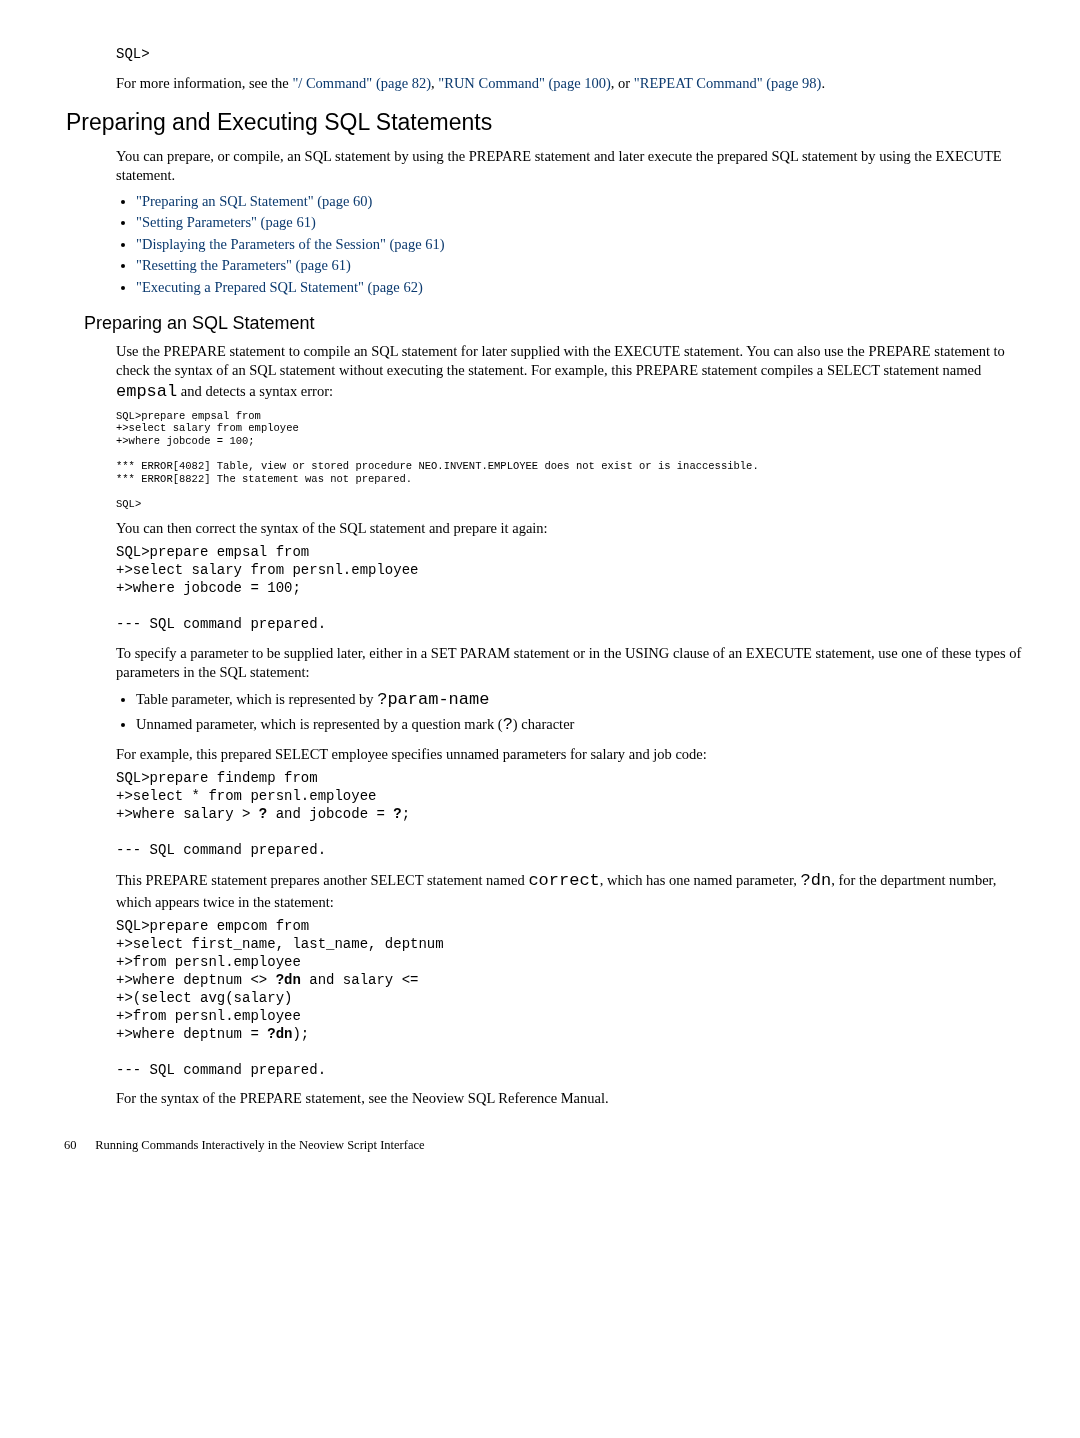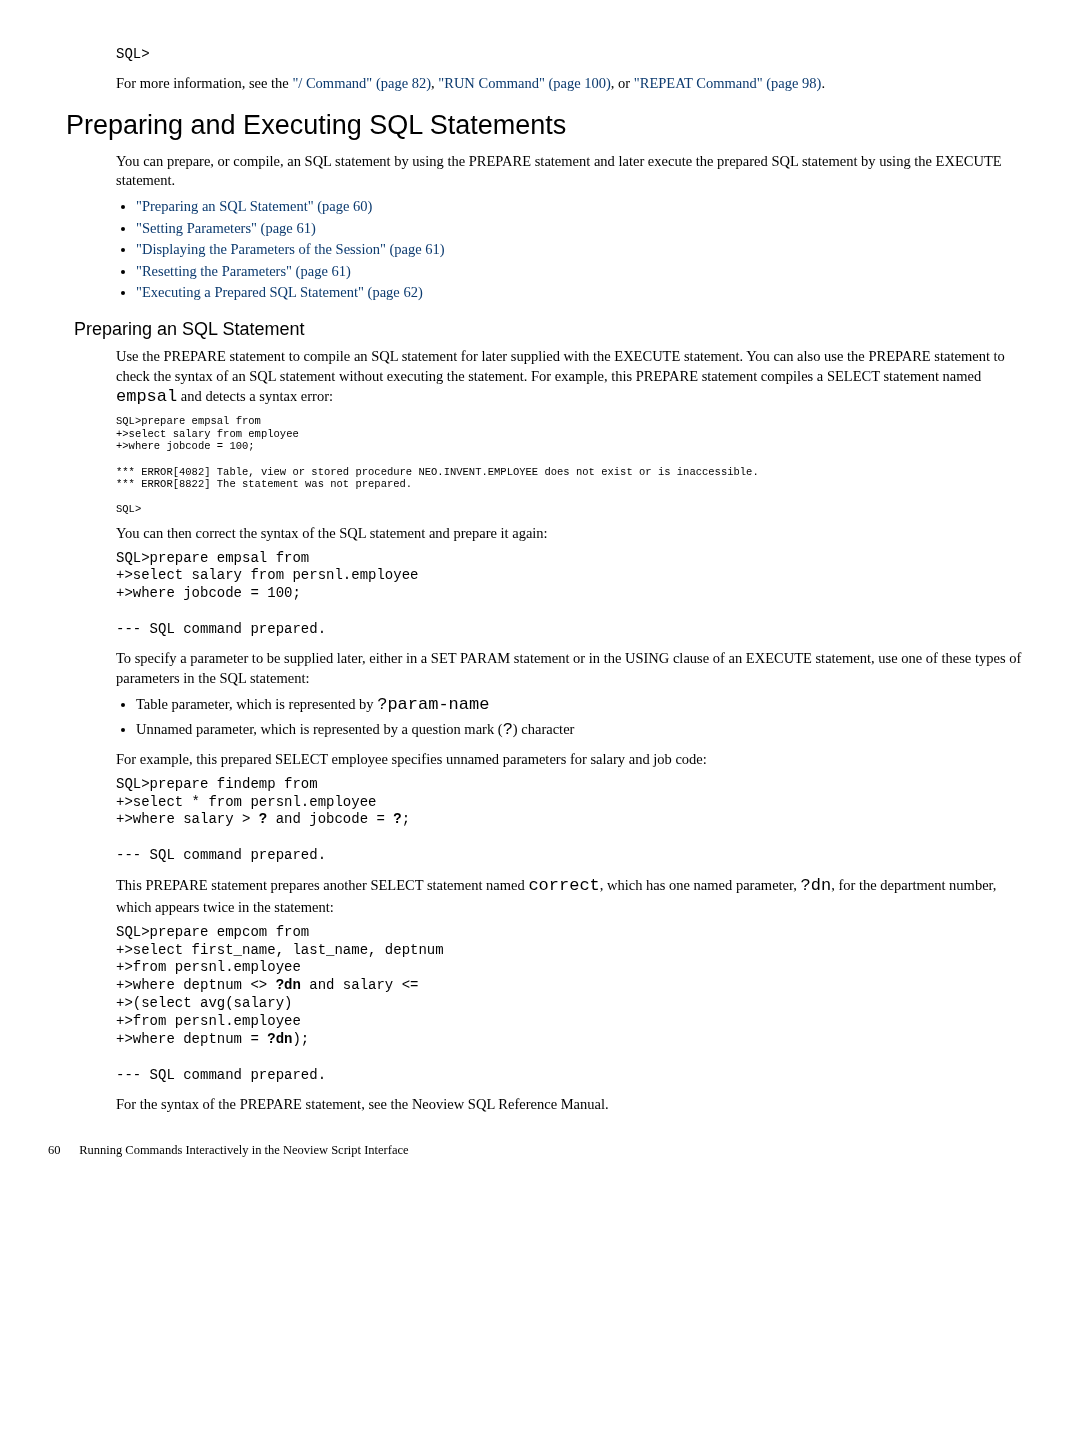--- a/index.html
+++ b/index.html
@@ -33,42 +33,42 @@
   }
   .body-para {
     margin: 6px 0 6px 68px;
   }
   .link {
     color: #0b3a6f;
   }
   h2.section {
     font-family: "Trebuchet MS", "Lucida Sans", Arial, sans-serif;
     font-weight: normal;
-    font-size: 27px;
+    font-size: 23px;
     margin: 14px 0 8px 18px;
     color: #000;
   }
   h3.subsection {
     font-family: "Trebuchet MS", "Lucida Sans", Arial, sans-serif;
     font-weight: normal;
     font-size: 18px;
-    margin: 14px 0 6px 26px;
+    margin: 14px 0 6px 36px;
     color: #000;
   }
   ul.bullets {
     margin: 4px 0 8px 68px;
     padding-left: 20px;
   }
   ul.bullets li {
     margin: 2px 0;
   }
   .footer {
     font-size: 12.5px;
     margin-top: 28px;
-    margin-left: 0;
+    margin-left: 16px;
   }
   .footer .pagenum {
     display: inline-block;
     width: 28px;
   }
   .italic {
     text-align: right;
   }
   .bold-mono {
     font-family: "Courier New", Courier, monospace;

